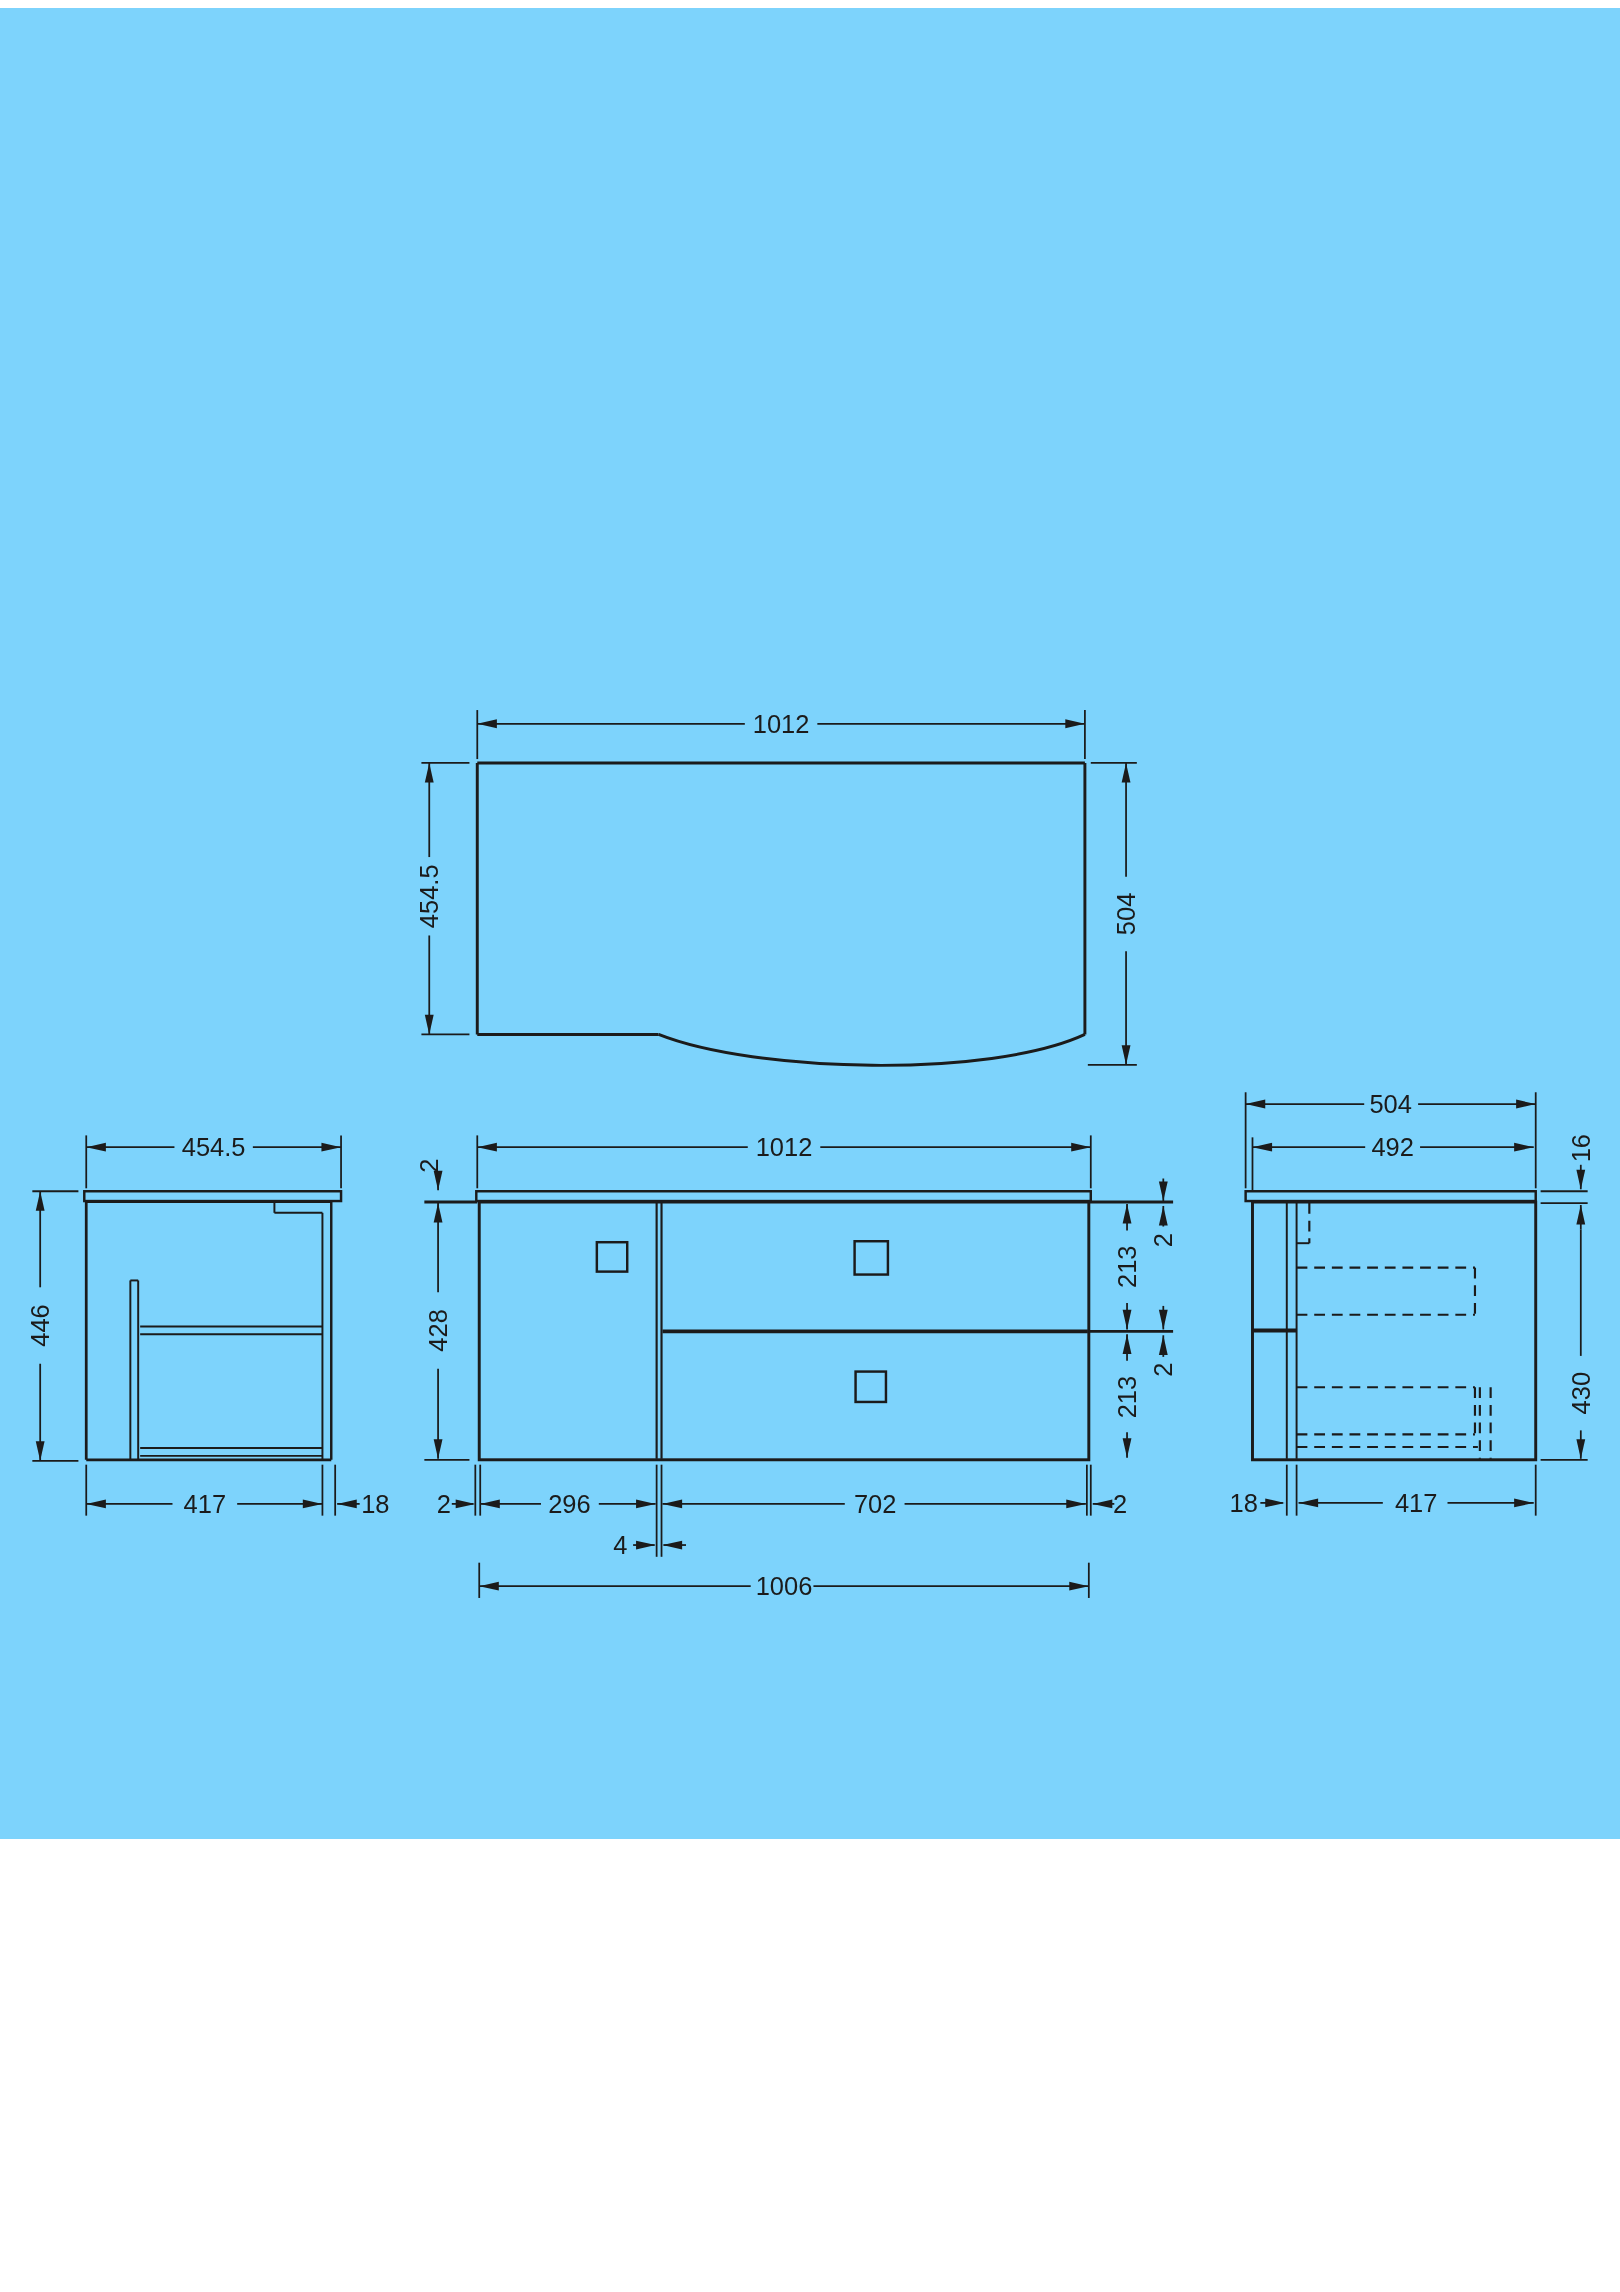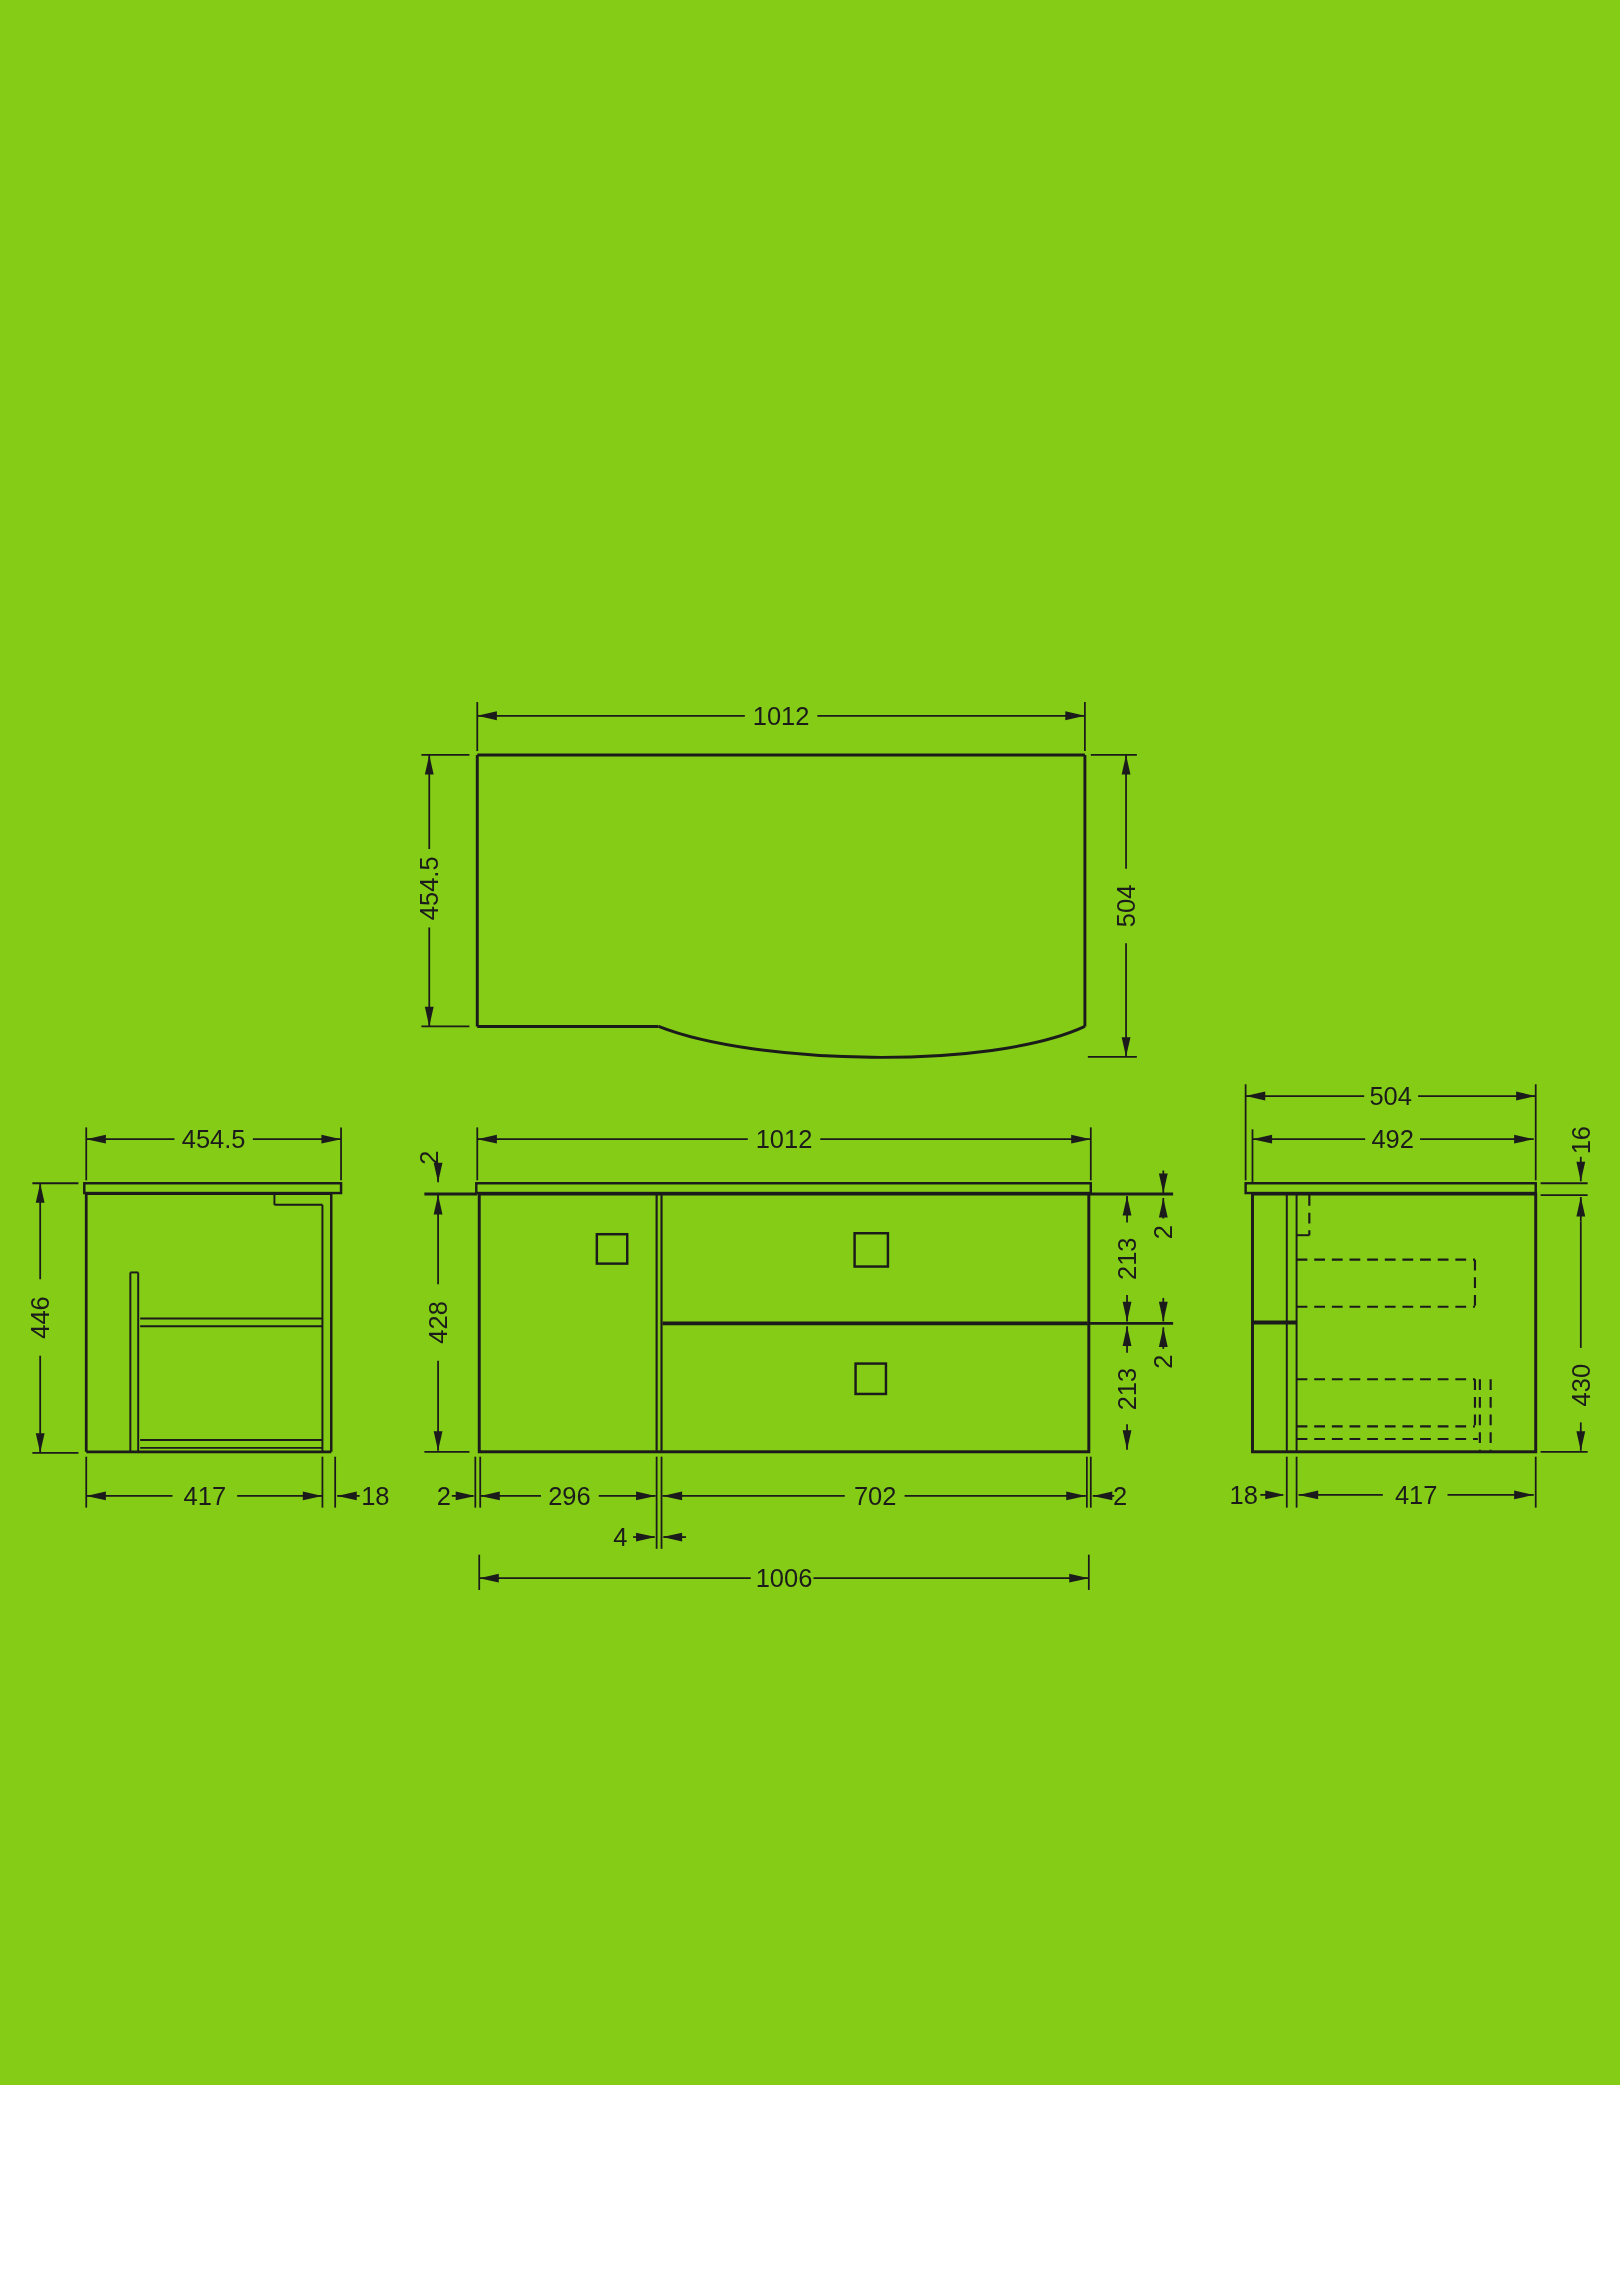--- a/index.html
+++ b/index.html
@@ -1,16 +1,16 @@
 <!DOCTYPE html>
 <html><head>
 <meta charset="utf-8">
 <style>
   html,body{margin:0;padding:0;background:#ffffff;}
-  #stage{position:relative;width:1620px;height:2085px;background:#84cc16;overflow:hidden;}
+  #stage{position:relative;width:1620px;height:1831px;background:#7dd3fc;overflow:hidden;margin-top:8px;}
   svg{position:absolute;left:0;top:0;}
   text{font-family:"Liberation Sans","DejaVu Sans",sans-serif;fill:#1b1b1b;}
 </style>
 </head>
 <body>
 
 <div id="stage">
   <svg id="svg" xmlns="http://www.w3.org/2000/svg" width="1620" height="2293" viewBox="0 0 1653 2339">
       <g>
         <line x1="487" y1="770" x2="1107" y2="770" stroke="#1b1b1b" stroke-width="3" stroke-linecap="butt"></line>

